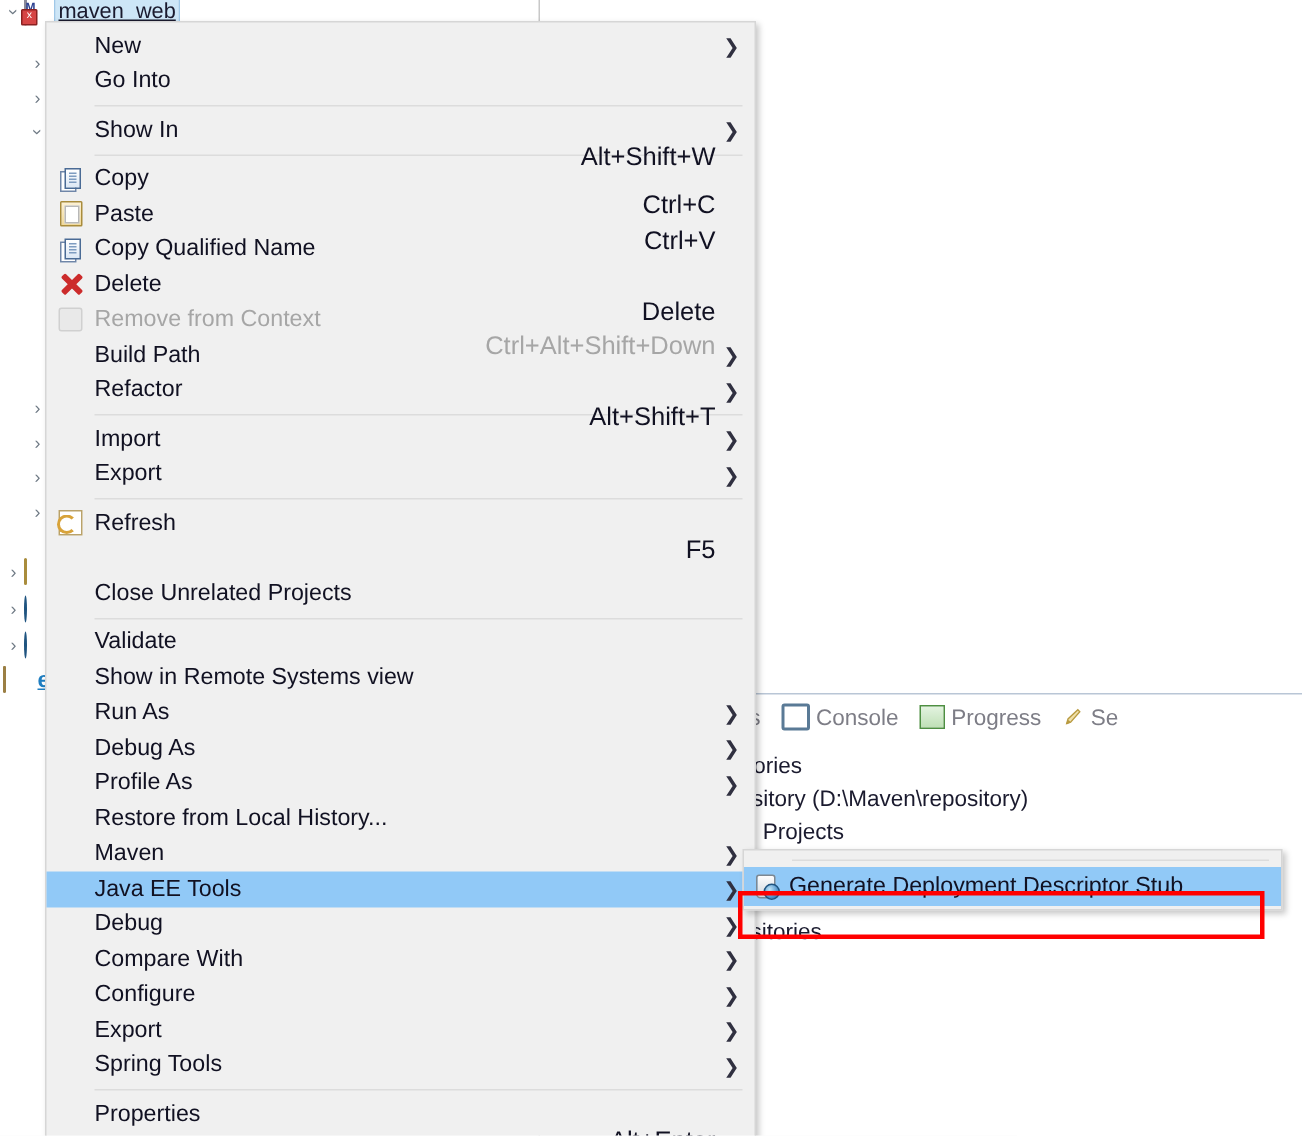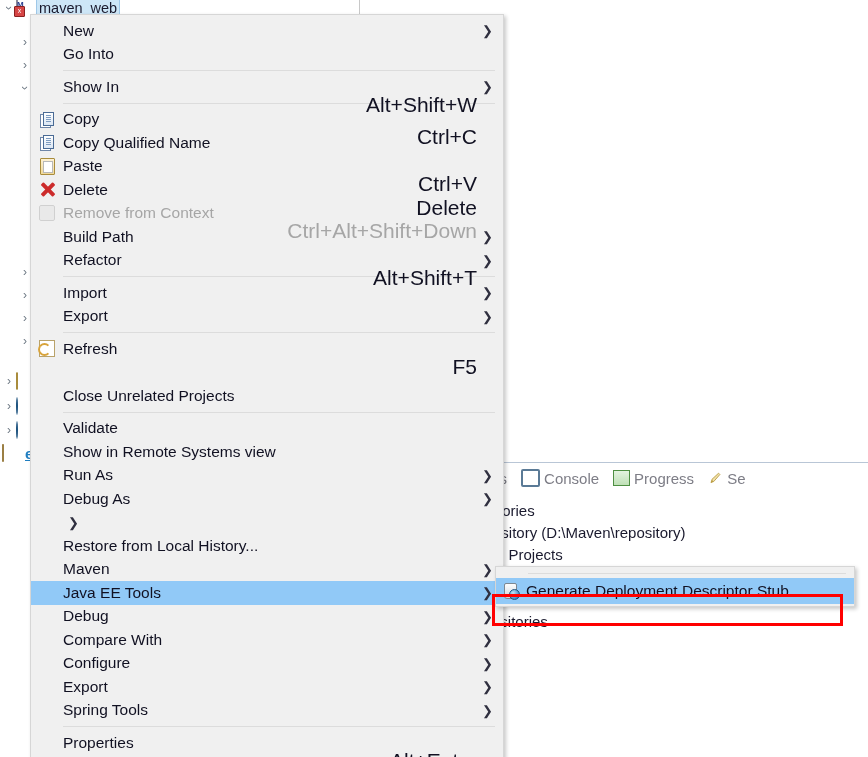--- a/index.html
+++ b/index.html
@@ -163,21 +163,21 @@
     width: 32px;
     flex: 0 0 auto;
     display: flex;
     align-items: center;
     justify-content: center;
     height: 100%;
   }
   .mi-label { flex: 1 1 auto; white-space: nowrap; }
   .mi-accel {
     color: #111122;
-    font-size: 21px;
+    font-size: 17px;
     padding-left: 16px;
     white-space: nowrap;
     margin-top: 36px;
   }
   .mi.disabled .mi-accel { color: #a6a6a6; }
   .mi-arrow {
     width: 16px;
     text-align: right;
     color: #303040;
     font-size: 13px;
@@ -374,38 +374,38 @@
           <span class="p1"></span>
           <span class="p2"></span>
         </span>
       </span>
       <span class="mi-label">Copy</span>
       <span class="mi-accel">Ctrl+C</span>
       <span class="mi-arrow empty">❯</span>
     </div>
     <div class="mi">
       <span class="mi-icon">
+        <span class="g-paste"></span>
+      </span>
+      <span class="mi-label">Paste</span>
+      <span class="mi-accel">Ctrl+V</span>
+      <span class="mi-arrow empty">❯</span>
+    </div>
+    <div class="mi">
+      <span class="mi-icon">
         <span class="g-copy">
           <span class="p1"></span>
           <span class="p2"></span>
         </span>
       </span>
       <span class="mi-label">Copy Qualified Name</span>
       <span class="mi-arrow empty">❯</span>
     </div>
     <div class="mi">
       <span class="mi-icon">
-        <span class="g-paste"></span>
-      </span>
-      <span class="mi-label">Paste</span>
-      <span class="mi-accel">Ctrl+V</span>
-      <span class="mi-arrow empty">❯</span>
-    </div>
-    <div class="mi">
-      <span class="mi-icon">
         <span class="g-delete"></span>
       </span>
       <span class="mi-label">Delete</span>
       <span class="mi-accel">Delete</span>
       <span class="mi-arrow empty">❯</span>
     </div>
     <div class="mi disabled">
       <span class="mi-icon">
         <span class="g-remove"></span>
       </span>
@@ -469,20 +469,21 @@
       <span class="mi-label">Run As</span>
       <span class="mi-arrow">❯</span>
     </div>
     <div class="mi">
       <span class="mi-icon"></span>
       <span class="mi-label">Debug As</span>
       <span class="mi-arrow">❯</span>
     </div>
     <div class="mi">
       <span class="mi-icon"></span>
+      <span class="mi-label">Profile As</span>
       <span class="mi-arrow">❯</span>
     </div>
     <div class="mi">
       <span class="mi-icon"></span>
       <span class="mi-label">Restore from Local History...</span>
       <span class="mi-arrow empty">❯</span>
     </div>
     <div class="mi">
       <span class="mi-icon"></span>
       <span class="mi-label">Maven</span>

